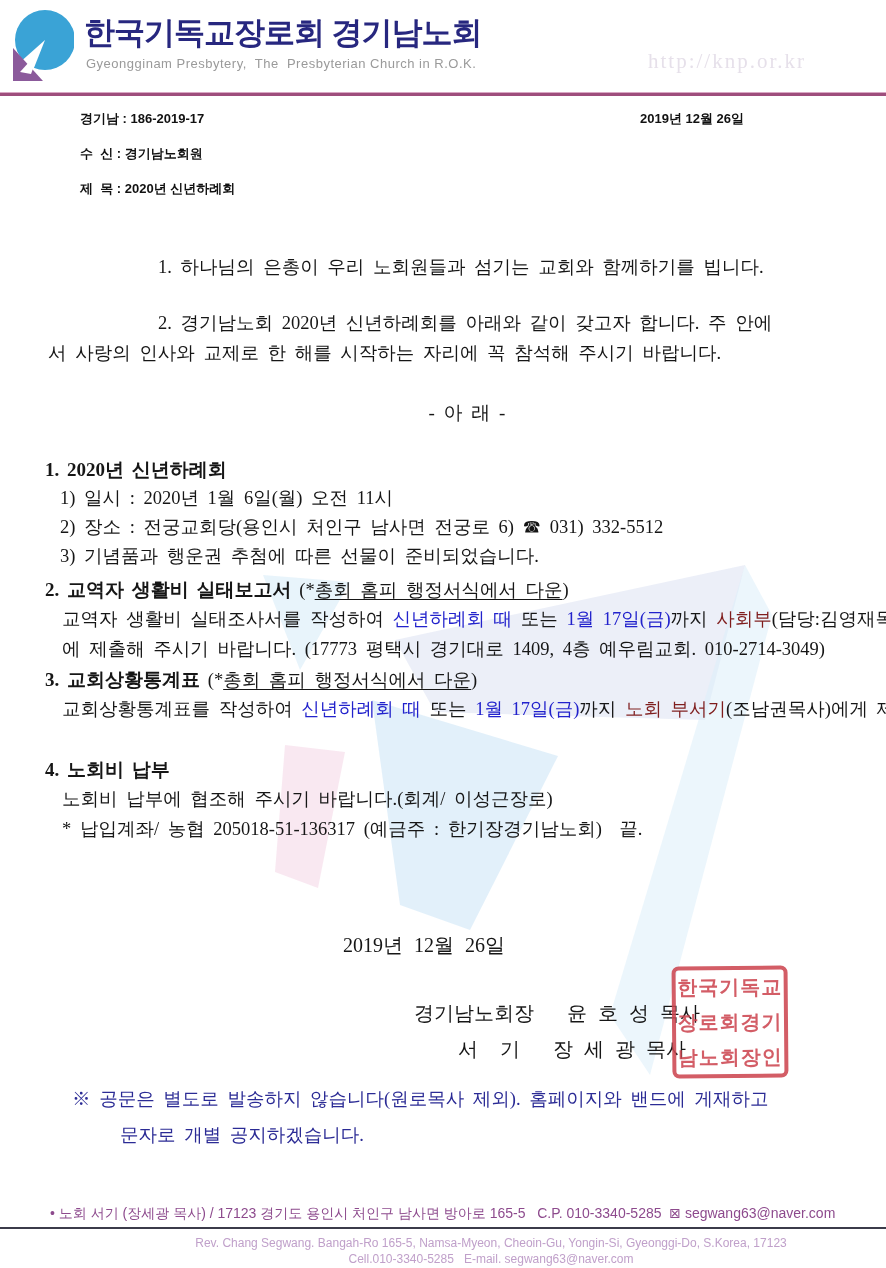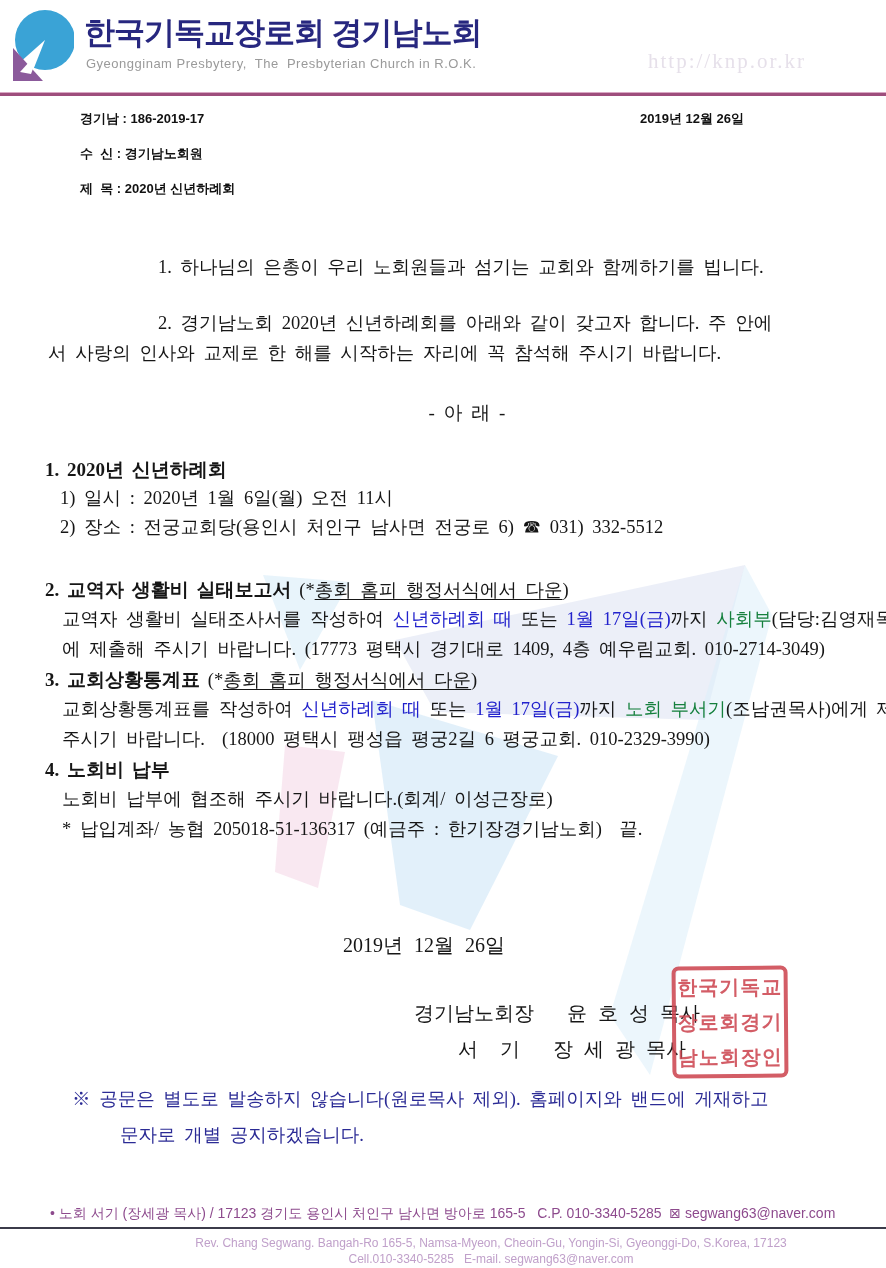--- a/index.html
+++ b/index.html
@@ -3,21 +3,21 @@
 <meta charset="utf-8">
 <style>
   html,body{margin:0;padding:0;background:#ffffff;}
   .page{position:relative;width:886px;height:1268px;background:#ffffff;overflow:hidden;
         font-family:"Liberation Serif","DejaVu Serif",serif;color:#161616;}
   .t{position:absolute;white-space:pre;line-height:1.25;}
   .ser{font-family:"Liberation Serif","DejaVu Serif",serif;font-size:18.5px;word-spacing:4px;}
   .ser-b{font-family:"Liberation Serif","DejaVu Serif",serif;font-size:19px;font-weight:bold;word-spacing:3px;}
   .sans-b{font-family:"Liberation Sans","DejaVu Sans",sans-serif;font-size:13px;font-weight:bold;color:#111;}
   .blue{color:#2222cc;}
-  .red{color:#15803d;}
+  .red{color:#7f1d1d;}
   .u{text-decoration:underline;text-underline-offset:3px;}
   .center{left:0;width:886px;text-align:center;margin-left:24px;}
   .note{color:#2b2b95;font-size:18.5px;word-spacing:4px;}
   .org-title{font-family:"Liberation Sans","DejaVu Sans",sans-serif;font-size:31px;font-weight:bold;
              color:#27277f;letter-spacing:-1px;}
   .org-sub{font-family:"Liberation Sans","DejaVu Sans",sans-serif;font-size:13px;color:#9a9a9a;letter-spacing:0.5px;}
   .site-url{font-family:"Liberation Serif","DejaVu Serif",serif;font-size:21px;color:#e6e0ea;letter-spacing:2px;}
   .rule{position:absolute;left:0;top:92px;width:886px;height:3px;background:#9e4e7c;border-top:1px solid #d9a8c4;}
   .sig{font-size:20px;word-spacing:6px;}
   .seal{position:absolute;left:672px;top:966px;width:108px;height:104px;border:4px solid #cd4752;
@@ -61,28 +61,28 @@
   <div class="t sans-b fg" style="left:80px;top:181px">제  목 : 2020년 신년하례회</div>
 
   <div class="t ser fg" style="left:158px;top:256px">1. 하나님의 은총이 우리 노회원들과 섬기는 교회와 함께하기를 빕니다.</div>
   <div class="t ser fg" style="left:158px;top:312px">2. 경기남노회 2020년 신년하례회를 아래와 같이 갖고자 합니다. 주 안에</div>
   <div class="t ser fg" style="left:48px;top:342px">서 사랑의 인사와 교제로 한 해를 시작하는 자리에 꼭 참석해 주시기 바랍니다.</div>
   <div class="t ser center fg" style="top:401px;font-size:19px">- 아 래 -</div>
 
   <div class="t ser-b fg" style="left:45px;top:458px">1. 2020년 신년하례회</div>
   <div class="t ser fg" style="left:60px;top:487px">1) 일시 : 2020년 1월 6일(월) 오전 11시</div>
   <div class="t ser fg" style="left:60px;top:516px">2) 장소 : 전궁교회당(용인시 처인구 남사면 전궁로 6) ☎ 031) 332-5512</div>
+  <div class="t ser fg" style="left:60px;top:545px">3) 기념품과 행운권 추첨에 따른 선물이 준비되었습니다.</div>
 
   <div class="t fg" style="left:45px;top:578px"><span class="ser-b">2. 교역자 생활비 실태보고서 </span><span class="ser">(*</span><span class="ser u">총회 홈피 행정서식에서 다운</span><span class="ser">)</span></div>
   <div class="t ser fg" style="left:62px;top:608px"><span>교역자 생활비 실태조사서를 작성하여 </span><span class="blue">신년하례회 때</span><span> 또는 </span><span class="blue">1월 17일(금)</span><span>까지 </span><span class="red">사회부</span><span>(담당:김영재목사)</span></div>
   <div class="t ser fg" style="left:62px;top:638px">에 제출해 주시기 바랍니다. (17773 평택시 경기대로 1409, 4층 예우림교회. 010-2714-3049)</div>
 
   <div class="t fg" style="left:45px;top:668px"><span class="ser-b">3. 교회상황통계표 </span><span class="ser">(*</span><span class="ser u">총회 홈피 행정서식에서 다운</span><span class="ser">)</span></div>
   <div class="t ser fg" style="left:62px;top:698px"><span>교회상황통계표를 작성하여 </span><span class="blue">신년하례회 때</span><span> 또는 </span><span class="blue">1월 17일(금)</span><span>까지 </span><span class="red">노회 부서기</span><span>(조남권목사)에게 제출해</span></div>
-  <div class="t ser fg" style="left:62px;top:728px">주시기 바랍니다.  (18000 평택시 팽성읍 평궁2길 6 평궁교회. 010-2329-3990)</div>
 
   <div class="t ser-b fg" style="left:45px;top:758px">4. 노회비 납부</div>
   <div class="t ser fg" style="left:62px;top:788px">노회비 납부에 협조해 주시기 바랍니다.(회계/ 이성근장로)</div>
   <div class="t ser fg" style="left:62px;top:818px">* 납입계좌/ 농협 205018-51-136317 (예금주 : 한기장경기남노회)  끝.</div>
 
   <div class="t ser sig fg" style="left:343px;top:933px">2019년 12월 26일</div>
   <div class="t ser sig fg" style="left:414px;top:1001px">경기남노회장   윤 호 성 목사</div>
   <div class="t ser sig fg" style="left:458px;top:1037px">서  기   장 세 광 목사</div>
   <div class="seal fg">
     <div class="seal-row">한국기독교</div>

